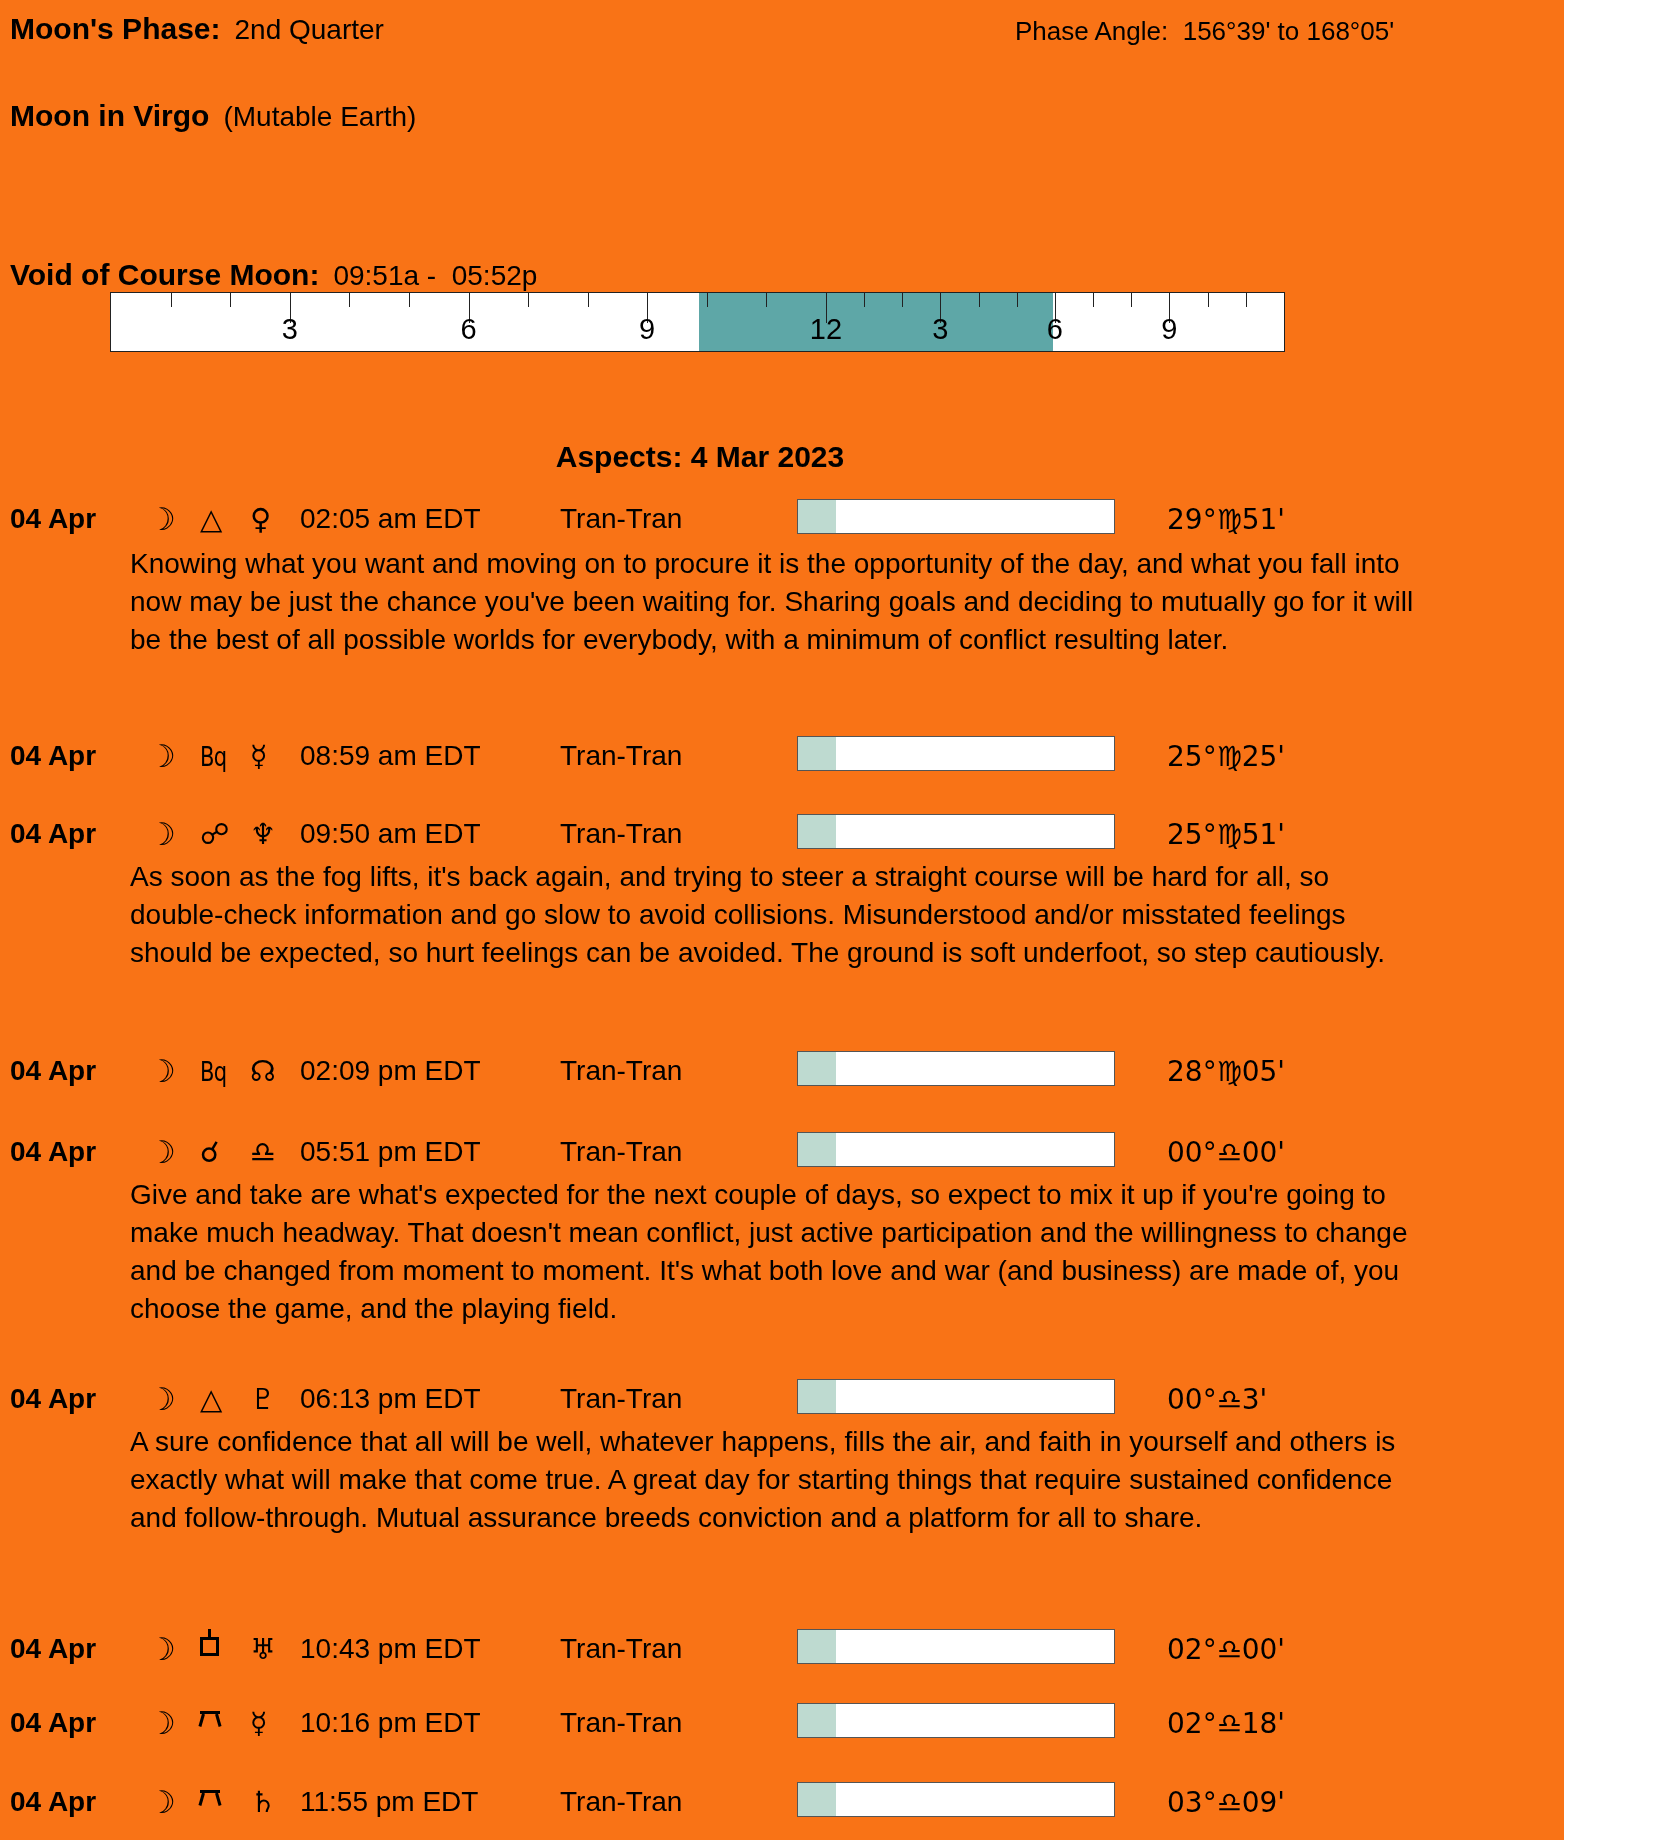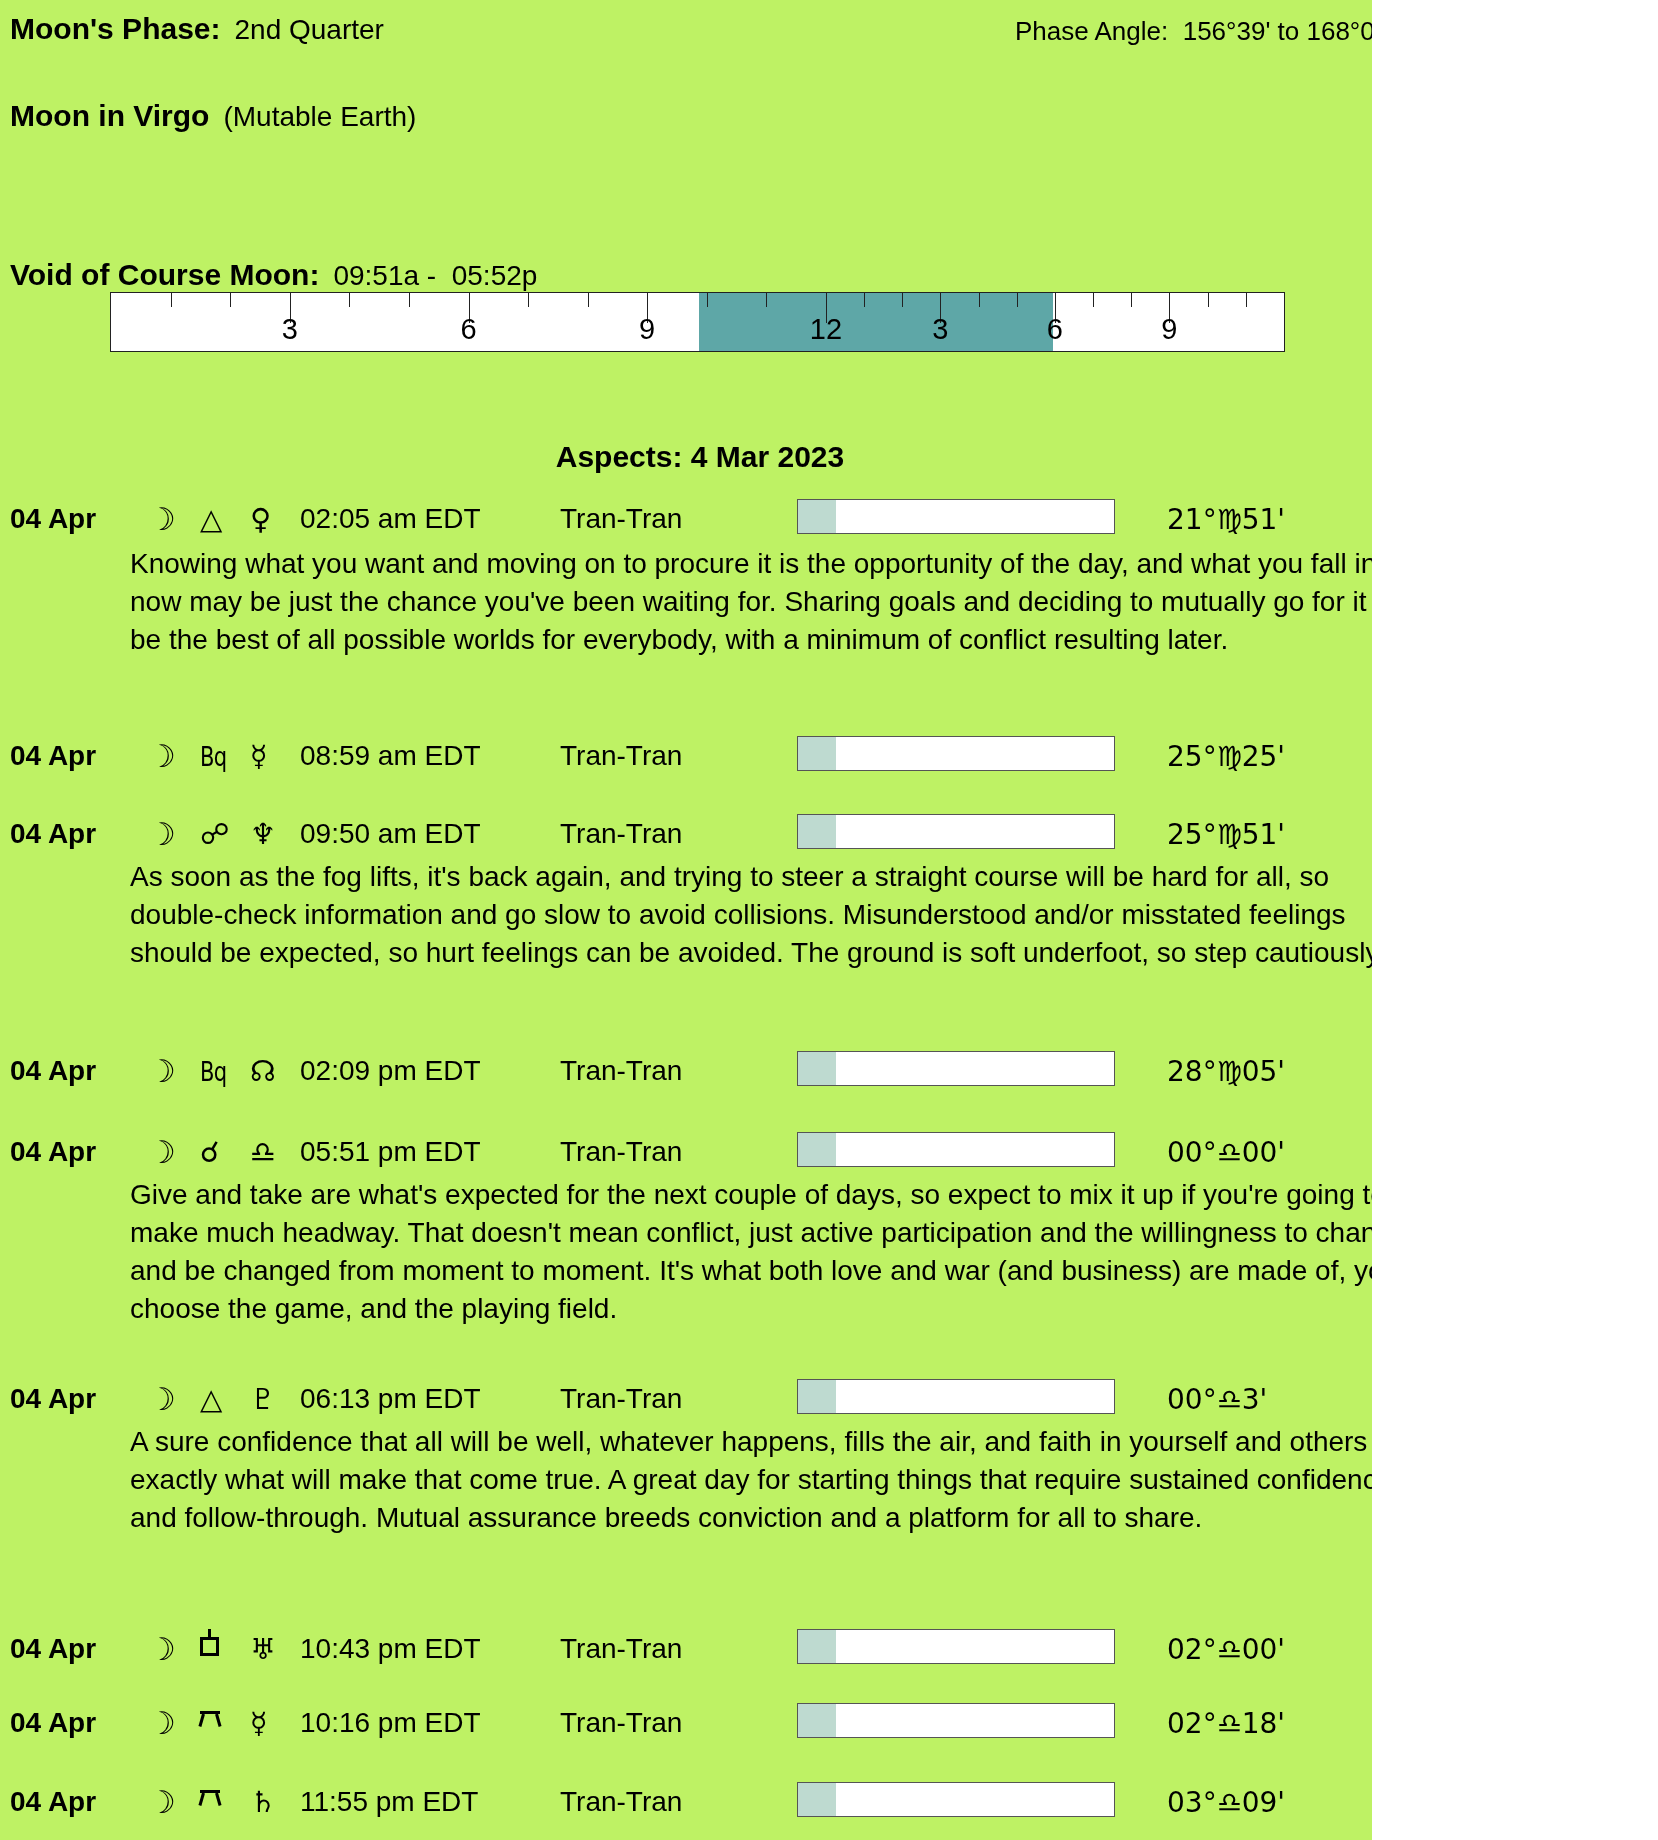--- a/index.html
+++ b/index.html
@@ -1,17 +1,17 @@
 <!DOCTYPE html>
 <html><head>
 <meta charset="utf-8">
 <style>
   html,body{margin:0;padding:0;background:#fff;}
   .page{
-    position:relative;width:1372px;height:1840px;background:#bef264;
+    position:relative;width:1564px;height:1840px;background:#f97316;
     font-family:"Liberation Sans",sans-serif;color:#000;overflow:hidden;
   }
   .hline{position:absolute;left:10px;white-space:pre;}
   .hline .lbl{font-weight:bold;font-size:30px;}
   .hline .val{font-size:28px;margin-left:14px;}
   .phase-angle{position:absolute;top:16px;left:1015px;font-size:26px;white-space:pre;}
 
   
   .ruler{position:absolute;left:110px;top:292px;width:1173px;height:58px;
          border:1px solid #222;background:#fff;}
@@ -102,21 +102,21 @@
       <div class="arow" style="top: 503px;">
         <span class="c-date">04 Apr</span>
         <span class="c-moon glyph">☽</span>
         <span class="c-aspect glyph">△</span>
         <span class="c-planet glyph">♀</span>
         <span class="c-time">02:05 am EDT</span>
         <span class="c-type">Tran-Tran</span>
         <div class="c-bar">
           <div class="c-fill" style="width: 12%; background: rgb(190, 218, 208);"></div>
         </div>
-        <span class="c-deg">21°♍51'</span>
+        <span class="c-deg">29°♍51'</span>
       </div>
       <div class="para" style="top: 545px;">Knowing what you want and moving on to procure it is the opportunity of the day, and what you fall into now may be just the chance you've been waiting for. Sharing goals and deciding to mutually go for it will be the best of all possible worlds for everybody, with a minimum of conflict resulting later.</div>
       <div class="arow" style="top: 740px;">
         <span class="c-date">04 Apr</span>
         <span class="c-moon glyph">☽</span>
         <span class="c-aspect glyph bq">Bq</span>
         <span class="c-planet glyph">☿</span>
         <span class="c-time">08:59 am EDT</span>
         <span class="c-type">Tran-Tran</span>
         <div class="c-bar">

